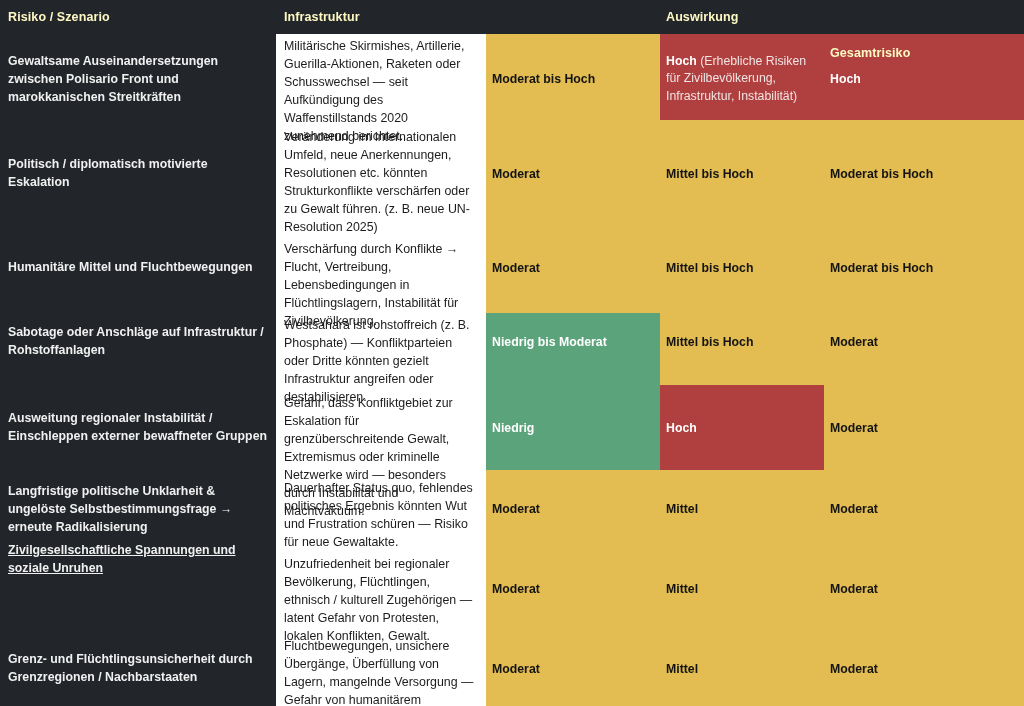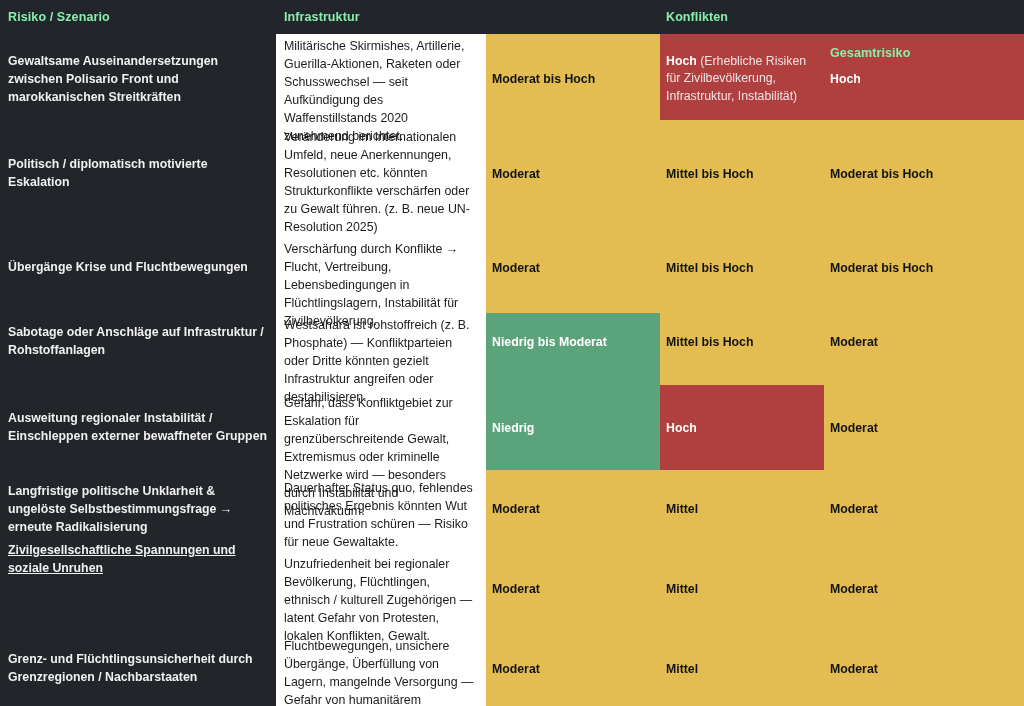--- a/index.html
+++ b/index.html
@@ -40,21 +40,21 @@
     width: 1024px; height: 34px;
     background: #22252a;
     z-index: 6;
   }
   .header .hcell {
     position: absolute;
     top: 0;
     height: 34px;
     display: flex;
     align-items: center;
-    color: #86efac;
+    color: #fef9c3;
     font-size: 12.5px;
     font-weight: bold;
     letter-spacing: 0.1px;
     white-space: nowrap;
   }
   .h-risk  { left: 8px; }
   .h-desc  { left: 284px; }
   .h-prob  { left: 488px; }
   .h-imp   { left: 666px; }
   .h-total { left: 830px; margin-top: 36px; }
@@ -113,36 +113,36 @@
       <div class="block" style="left: 660px; width: 164px; top: 34px; height: 86px; background: rgb(176, 64, 63);"></div>
       <div class="block" style="left: 824px; width: 200px; top: 34px; height: 86px; background: rgb(176, 64, 63);"></div>
       <div class="block" style="left: 486px; width: 174px; top: 313px; height: 72px; background: rgb(91, 163, 123);"></div>
       <div class="block" style="left: 486px; width: 174px; top: 385px; height: 85px; background: rgb(91, 163, 123);"></div>
       <div class="block" style="left: 660px; width: 164px; top: 385px; height: 85px; background: rgb(176, 64, 63);"></div>
     </div>
 
   <div class="header">
     <div class="hcell h-risk">Risiko / Szenario</div>
     <div class="hcell h-desc">Infrastruktur</div>
-    <div class="hcell h-imp">Konflikten</div>
+    <div class="hcell h-imp">Auswirkung</div>
     <div class="hcell h-total">Gesamtrisiko</div>
   </div>
 
   <div id="text-layer">
       <div class="cell-text risk-text" style="top: 53px;">Gewaltsame Auseinandersetzungen zwischen Polisario Front und marokkanischen Streitkräften</div>
       <div class="cell-text desc-text" style="top: 38px;">Militärische Skirmishes, Artillerie, Guerilla-Aktionen, Raketen oder Schusswechsel — seit Aufkündigung des Waffenstillstands 2020 zunehmend berichtet.</div>
       <div class="cell-text prob-text on-light" style="top: 71px;">Moderat bis Hoch</div>
       <div class="cell-text imp-text on-dark" style="top: 53px;"><span>Hoch</span><span class="sub"> (Erhebliche Risiken für Zivilbevölkerung, Infrastruktur, Instabilität)</span></div>
       <div class="cell-text total-text on-dark" style="top: 71px;">Hoch</div>
       <div class="cell-text risk-text" style="top: 156px;">Politisch / diplomatisch motivierte Eskalation</div>
       <div class="cell-text desc-text" style="top: 129px;">Veränderung im internationalen Umfeld, neue Anerkennungen, Resolutionen etc. könnten Strukturkonflikte verschärfen oder zu Gewalt führen. (z. B. neue UN-Resolution 2025)</div>
       <div class="cell-text prob-text on-light" style="top: 166px;">Moderat</div>
       <div class="cell-text imp-text on-light" style="top: 166px;"><span>Mittel bis Hoch</span></div>
       <div class="cell-text total-text on-light" style="top: 166px;">Moderat bis Hoch</div>
-      <div class="cell-text risk-text" style="top: 259px;">Übergänge Krise und Fluchtbewegungen</div>
+      <div class="cell-text risk-text" style="top: 259px;">Humanitäre Mittel und Fluchtbewegungen</div>
       <div class="cell-text desc-text" style="top: 241px;">Verschärfung durch Konflikte → Flucht, Vertreibung, Lebensbedingungen in Flüchtlingslagern, Instabilität für Zivilbevölkerung.</div>
       <div class="cell-text prob-text on-light" style="top: 260px;">Moderat</div>
       <div class="cell-text imp-text on-light" style="top: 260px;"><span>Mittel bis Hoch</span></div>
       <div class="cell-text total-text on-light" style="top: 260px;">Moderat bis Hoch</div>
       <div class="cell-text risk-text" style="top: 324px;">Sabotage oder Anschläge auf Infrastruktur / Rohstoffanlagen</div>
       <div class="cell-text desc-text" style="top: 317px;">Westsahara ist rohstoffreich (z. B. Phosphate) — Konfliktparteien oder Dritte könnten gezielt Infrastruktur angreifen oder destabilisieren.</div>
       <div class="cell-text prob-text on-dark" style="top: 334px;">Niedrig bis Moderat</div>
       <div class="cell-text imp-text on-light" style="top: 334px;"><span>Mittel bis Hoch</span></div>
       <div class="cell-text total-text on-light" style="top: 334px;">Moderat</div>
       <div class="cell-text risk-text" style="top: 410px;">Ausweitung regionaler Instabilität / Einschleppen externer bewaffneter Gruppen</div>

